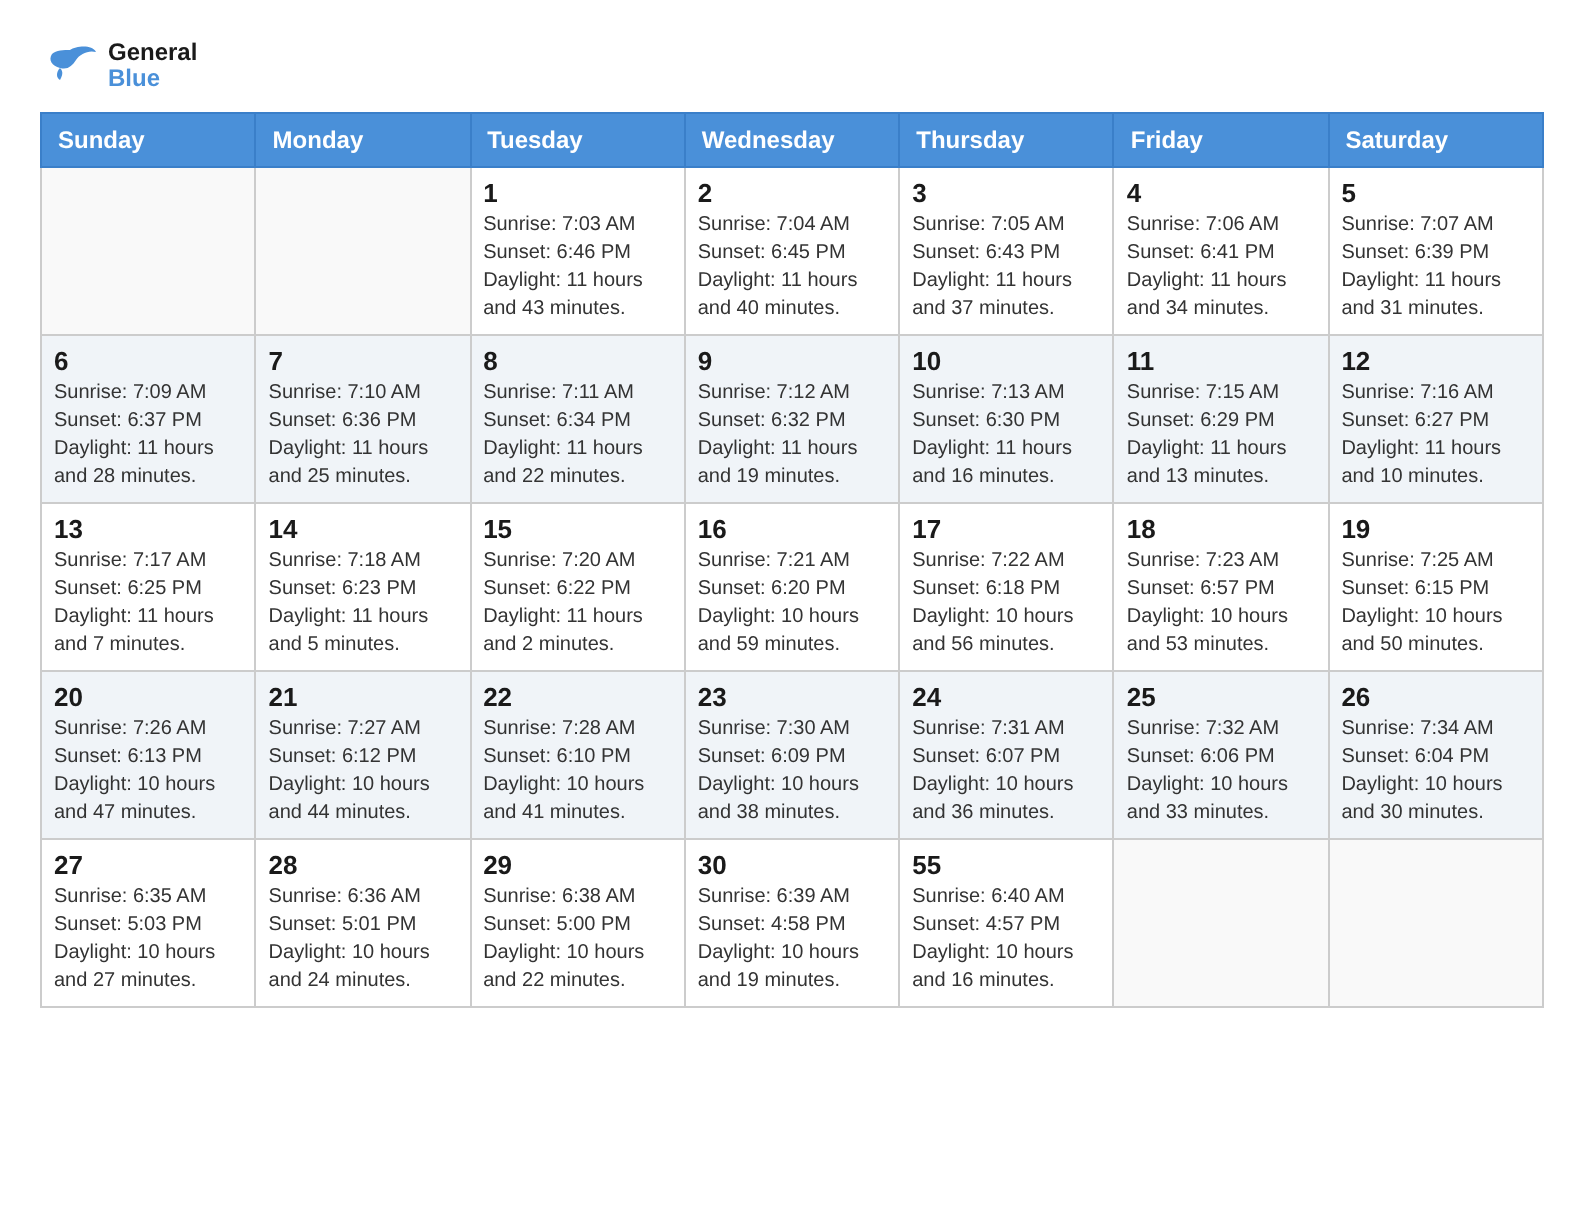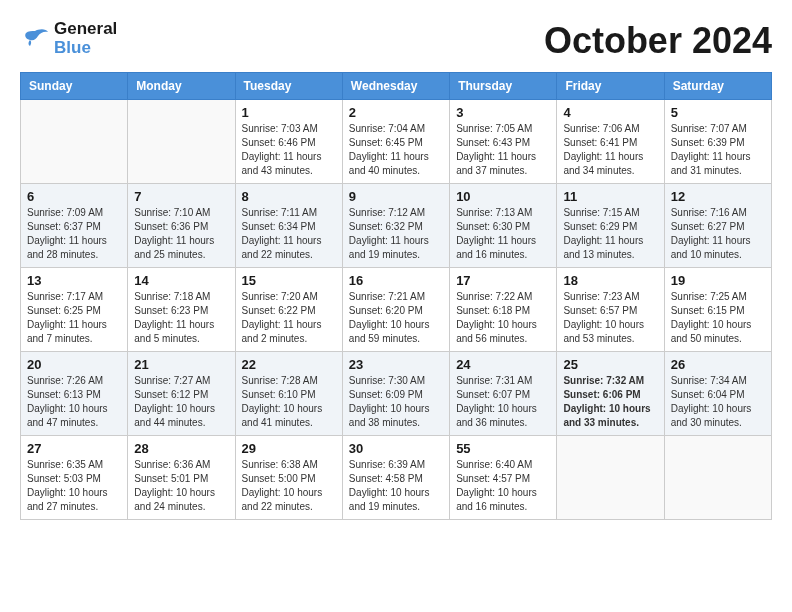--- a/index.html
+++ b/index.html
@@ -15,21 +15,21 @@
       justify-content: space-between;
       align-items: flex-start;
       margin-bottom: 10px;
     }
     .logo {
       display: flex;
       align-items: center;
       gap: 4px;
     }
     .logo-text {
-      font-size: 17px;
+      font-size: 12px;
       font-weight: bold;
       color: #1a1a1a;
       line-height: 1.1;
     }
     .logo-bird {
       width: 30px;
       height: 24px;
     }
     .title-block {
       text-align: right;
@@ -92,21 +92,20 @@
     <svg class="logo-bird" viewBox="0 0 30 24" xmlns="http://www.w3.org/2000/svg">
       <path d="M15 4 C18 2, 26 1, 28 5 C24 4, 20 6, 18 9 C16 12, 14 14, 10 13 C6 12, 4 9, 6 6 C8 4, 12 4, 15 4Z" fill="#4a90d9"></path>
       <path d="M10 13 C8 15, 8 18, 10 19 C11 17, 12 15, 10 13Z" fill="#4a90d9"></path>
     </svg>
     <div class="logo-text">
       <div>General</div>
       <div style="color:#4a90d9;">Blue</div>
     </div>
   </div>
   <div class="title-block">
-    <div class="month-title">October 2024</div>
   </div>
 </div>
 
 <table class="calendar">
   <thead>
     <tr>
     <th>Sunday</th>
         <th>Monday</th>
         <th>Tuesday</th>
         <th>Wednesday</th>
@@ -264,21 +263,21 @@
 Daylight: 10 hours and 38 minutes.</div>
         </td>
         <td>
           <span class="day-num">24</span>
           <div class="day-info" style="white-space: pre-line;">Sunrise: 7:31 AM
 Sunset: 6:07 PM
 Daylight: 10 hours and 36 minutes.</div>
         </td>
         <td>
           <span class="day-num">25</span>
-          <div class="day-info" style="white-space: pre-line; font-weight: bold;">Sunrise: 7:32 AM
+          <div class="day-info" style="white-space: pre-line;">Sunrise: 7:32 AM
 Sunset: 6:06 PM
 Daylight: 10 hours and 33 minutes.</div>
         </td>
         <td>
           <span class="day-num">26</span>
           <div class="day-info" style="white-space: pre-line;">Sunrise: 7:34 AM
 Sunset: 6:04 PM
 Daylight: 10 hours and 30 minutes.</div>
         </td>
       </tr>

